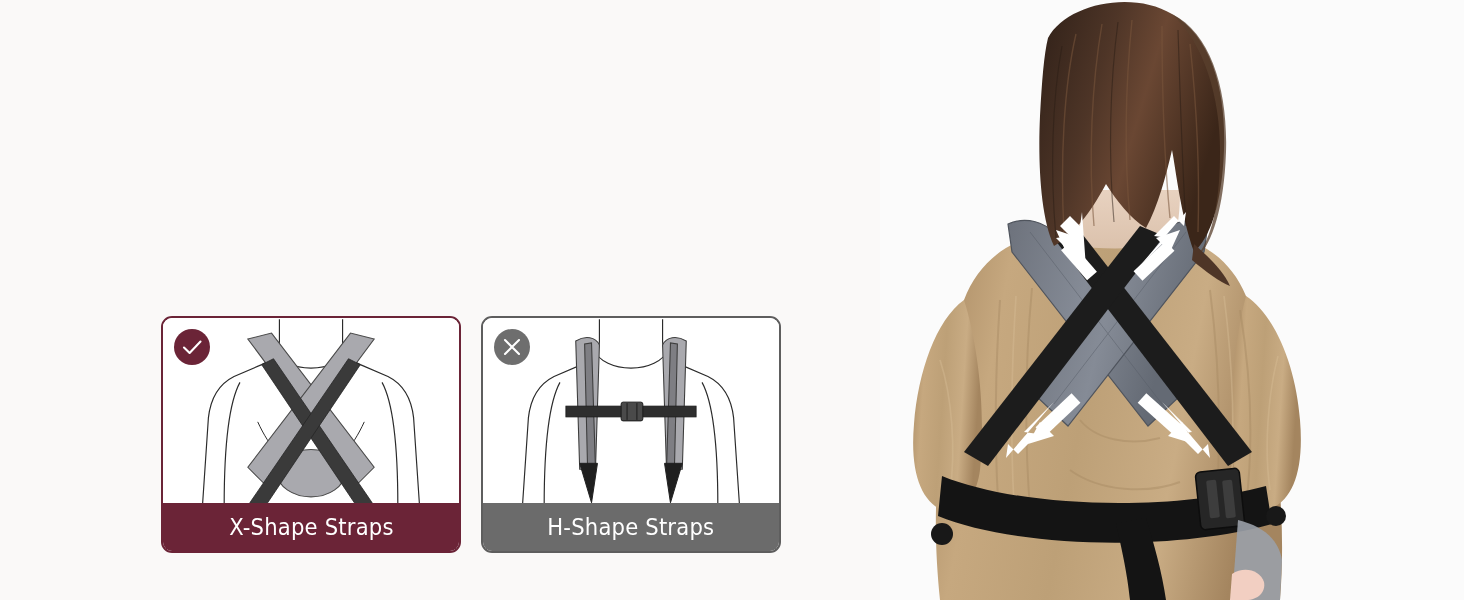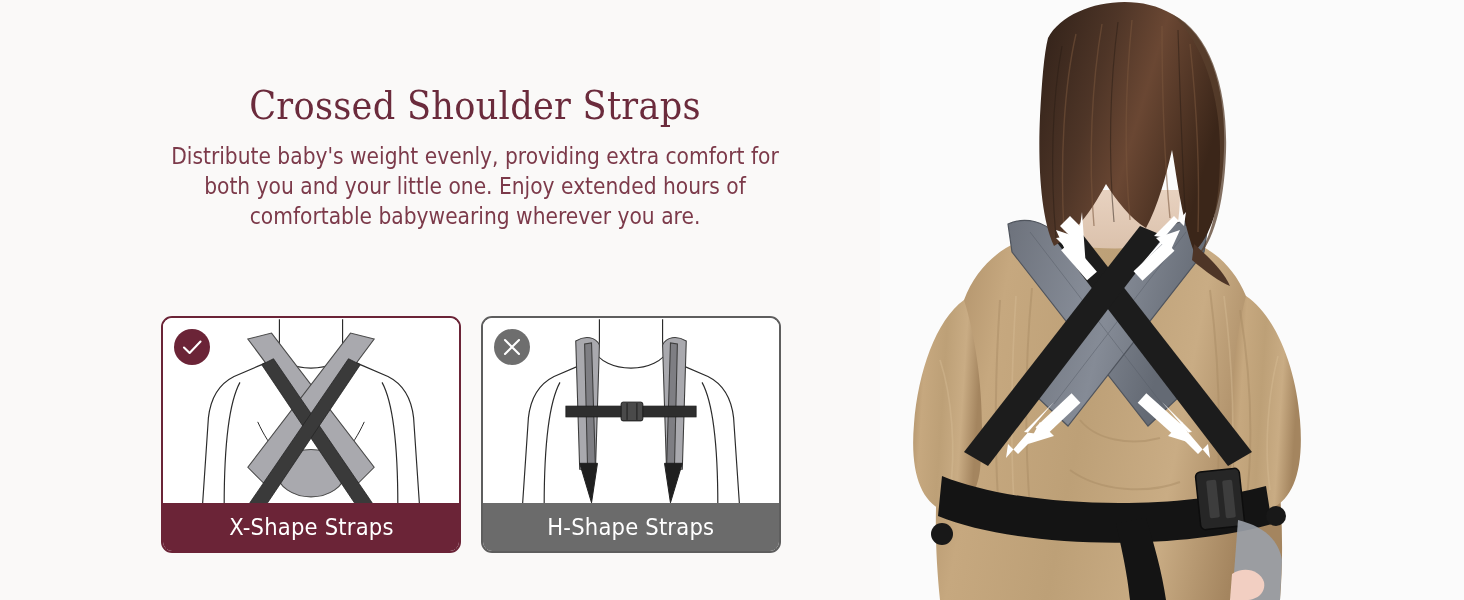--- a/index.html
+++ b/index.html
@@ -109,26 +109,20 @@
     overflow: hidden;
     background: #fbfbfb;
   }
   #photo svg { display: block; width: 100%; height: 100%; }
 </style>
 </head>
 <body>
 
 <div id="stage" style="background: rgb(250, 249, 248);">
 
-  <div id="copy">
-    <h1 id="headline" style="color: rgb(107, 43, 60);">Crossed Shoulder Straps</h1>
-    <p id="subcopy" style="color: rgb(124, 58, 74);">Distribute baby's weight evenly, providing extra comfort for
-both you and your little one. Enjoy extended hours of
-comfortable babywearing wherever you are.</p>
-  </div>
 
   <div class="card" id="card-h" style="border-color: rgb(94, 94, 94);">
     <div class="card-art">
       <svg viewBox="0 0 300 189" xmlns="http://www.w3.org/2000/svg">
         <defs>
           <clipPath id="clipH">
               <rect x="0" y="0" width="300" height="189"></rect>
             </clipPath>
         </defs>
         <g clip-path="url(#clipH)">

